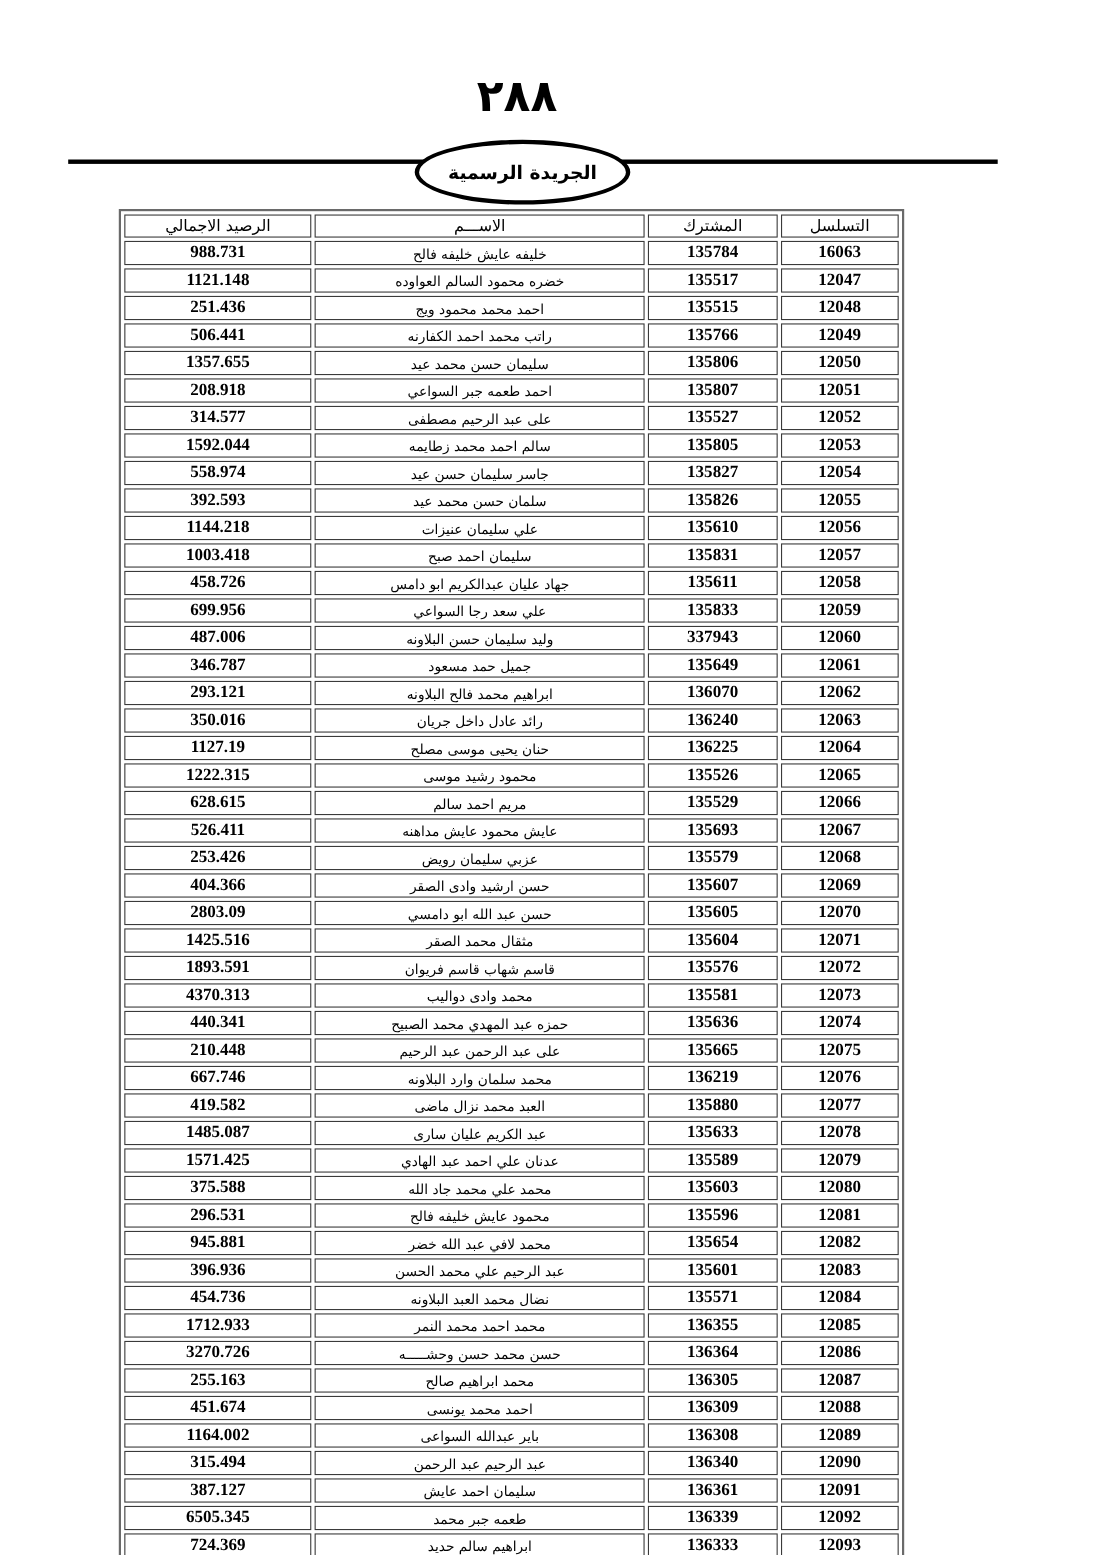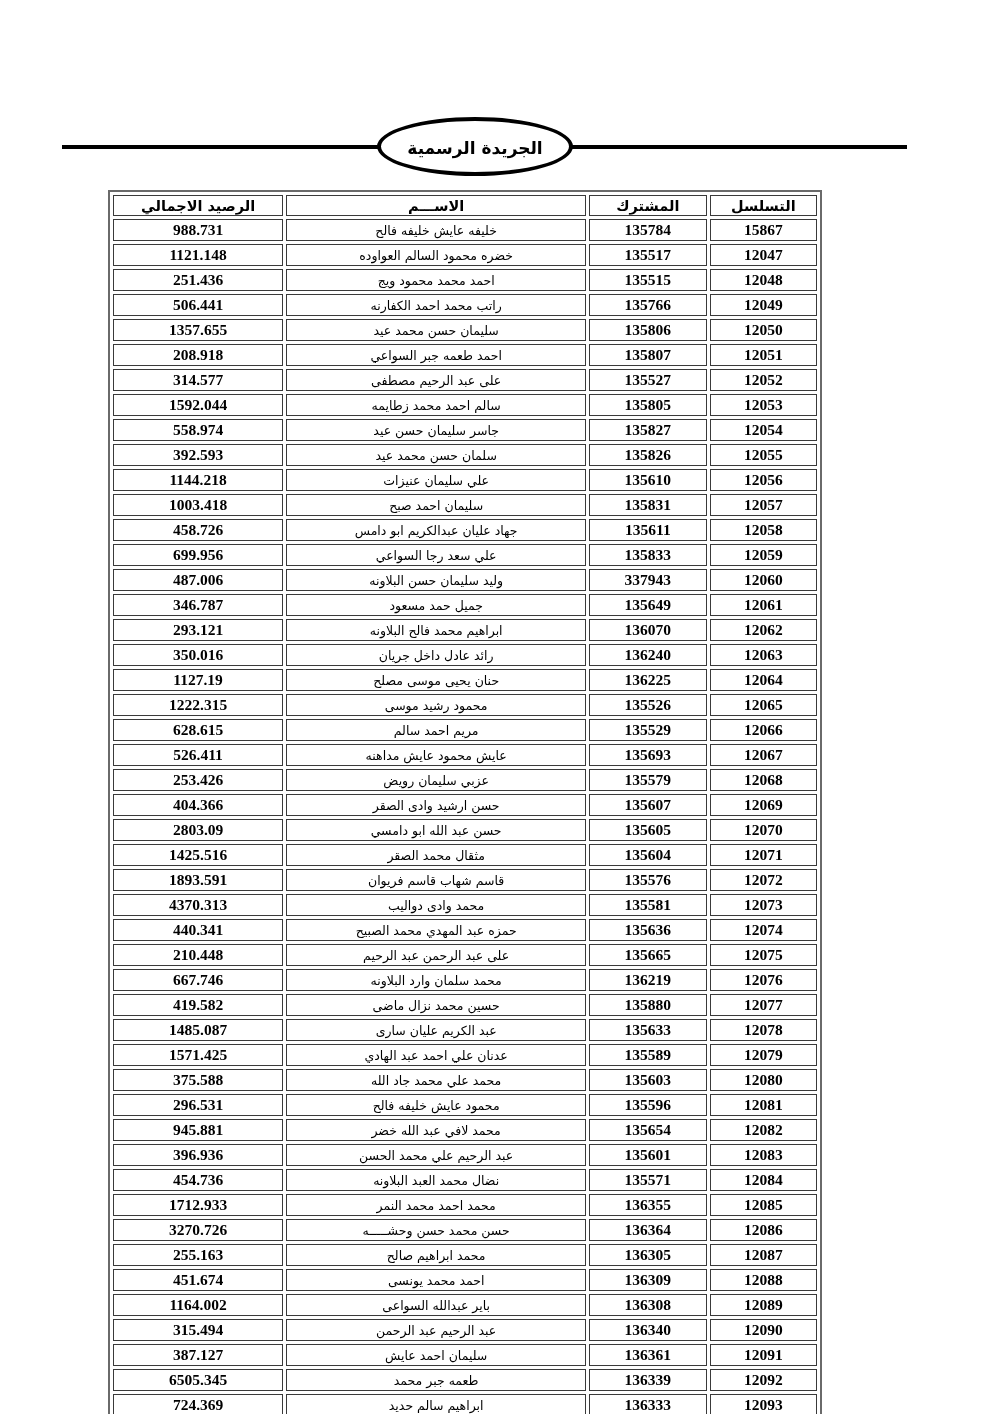--- a/index.html
+++ b/index.html
@@ -29,21 +29,21 @@
   .header-rule {
     position: absolute;
     top: 145px;
     left: 62px;
     width: 845px;
     height: 4px;
     background: #000000;
   }
   .gazette-ellipse {
     position: absolute;
-    top: 117px;
+    top: 127px;
     left: 377px;
     width: 196px;
     height: 59px;
     border: 4px solid #000000;
     border-radius: 50%;
     background: #ffffff;
     display: flex;
     align-items: center;
     justify-content: center;
     z-index: 2;
@@ -69,21 +69,21 @@
     border: 1px solid #3a3a3a;
     text-align: center;
     vertical-align: middle;
     background: #ffffff;
     overflow: hidden;
     white-space: nowrap;
   }
   table.records th {
     height: 21px;
     font-size: 14.5px;
-    font-weight: bold;
+    font-weight: normal;
     font-family: "DejaVu Sans", sans-serif;
   }
   table.records td {
     height: 15px;
     padding: 1px 2px;
   }
   .col-serial   { width: 106px; }
   .col-sub      { width: 116px; }
   .col-name     { width: 296px; }
   .col-balance  { width: 168px; }
@@ -97,20 +97,21 @@
     font-family: "DejaVu Sans", sans-serif;
     font-weight: normal;
     font-size: 12.5px;
   }
 </style>
 </head>
 <body>
 
 <div class="page">
 
+  <div class="page-number">٢٨٨</div>
 
   <div class="header-rule"></div>
 
   <div class="gazette-ellipse">
     <span class="gazette-title">الجريدة الرسمية</span>
   </div>
 
   <table class="records">
     <colgroup>
       <col class="col-serial">
@@ -121,21 +122,21 @@
     <thead>
       <tr>
         <th>التسلسل</th>
         <th>المشترك</th>
         <th>الاســـم</th>
         <th>الرصيد الاجمالي</th>
       </tr>
     </thead>
     <tbody>
         <tr>
-      <td class="num">15867</td>
+      <td class="num">16063</td>
       <td class="num">135784</td>
       <td class="name">خليفه عايش خليفه فالح</td>
       <td class="num">988.731</td>
     </tr>
         <tr>
       <td class="num">12047</td>
       <td class="num">135517</td>
       <td class="name">خضره محمود السالم العواوده</td>
       <td class="num">1121.148</td>
     </tr>
@@ -309,21 +310,21 @@
     </tr>
         <tr>
       <td class="num">12076</td>
       <td class="num">136219</td>
       <td class="name">محمد سلمان وارد البلاونه</td>
       <td class="num">667.746</td>
     </tr>
         <tr>
       <td class="num">12077</td>
       <td class="num">135880</td>
-      <td class="name">حسين محمد نزال ماضى</td>
+      <td class="name">العبد محمد نزال ماضى</td>
       <td class="num">419.582</td>
     </tr>
         <tr>
       <td class="num">12078</td>
       <td class="num">135633</td>
       <td class="name">عبد الكريم عليان سارى</td>
       <td class="num">1485.087</td>
     </tr>
         <tr>
       <td class="num">12079</td>

